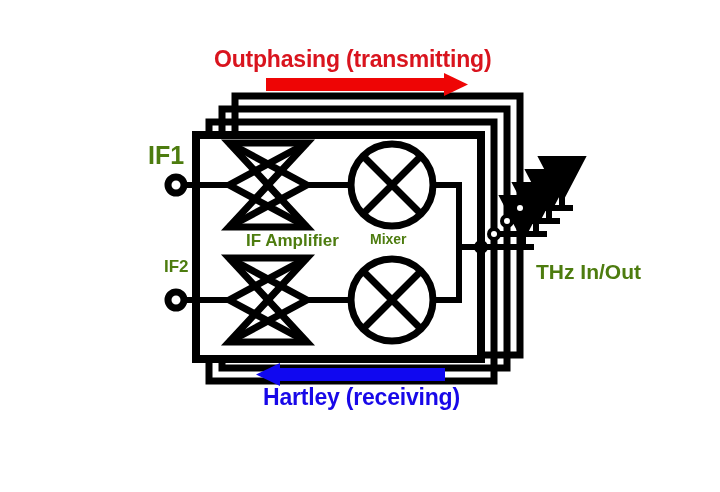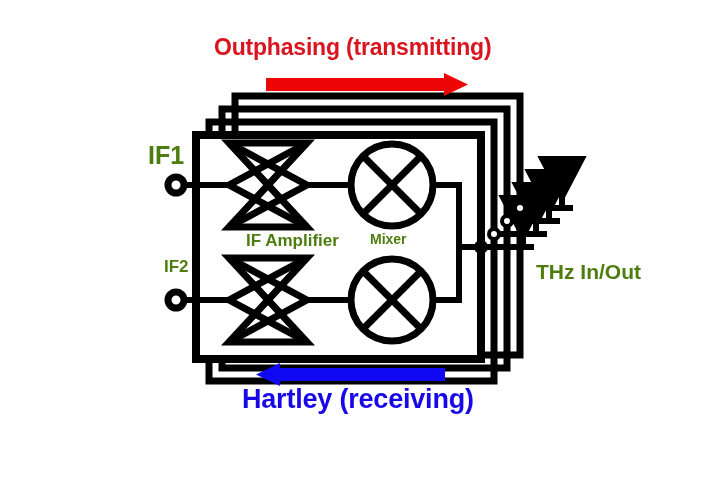--- a/index.html
+++ b/index.html
@@ -25,29 +25,29 @@
   .lbl {
     position: absolute;
     white-space: nowrap;
     font-family: "Liberation Sans", sans-serif;
     font-weight: bold;
     color: #4d7c0f;
     line-height: 1;
   }
   #title-outphasing {
     left: 214px;
-    top: 36px;
+    top: 48px;
     font-size: 23px;
     color: #d9141e;
     letter-spacing: -0.2px;
   }
   #title-hartley {
-    left: 242px;
+    left: 263px;
     top: 386px;
-    font-size: 27px;
+    font-size: 23px;
     color: #1808e8;
     letter-spacing: -0.2px;
     text-align: right;
   }
   #label-if1 {
     left: 148px;
     top: 143px;
     font-size: 25px;
   }
   #label-if2 {

